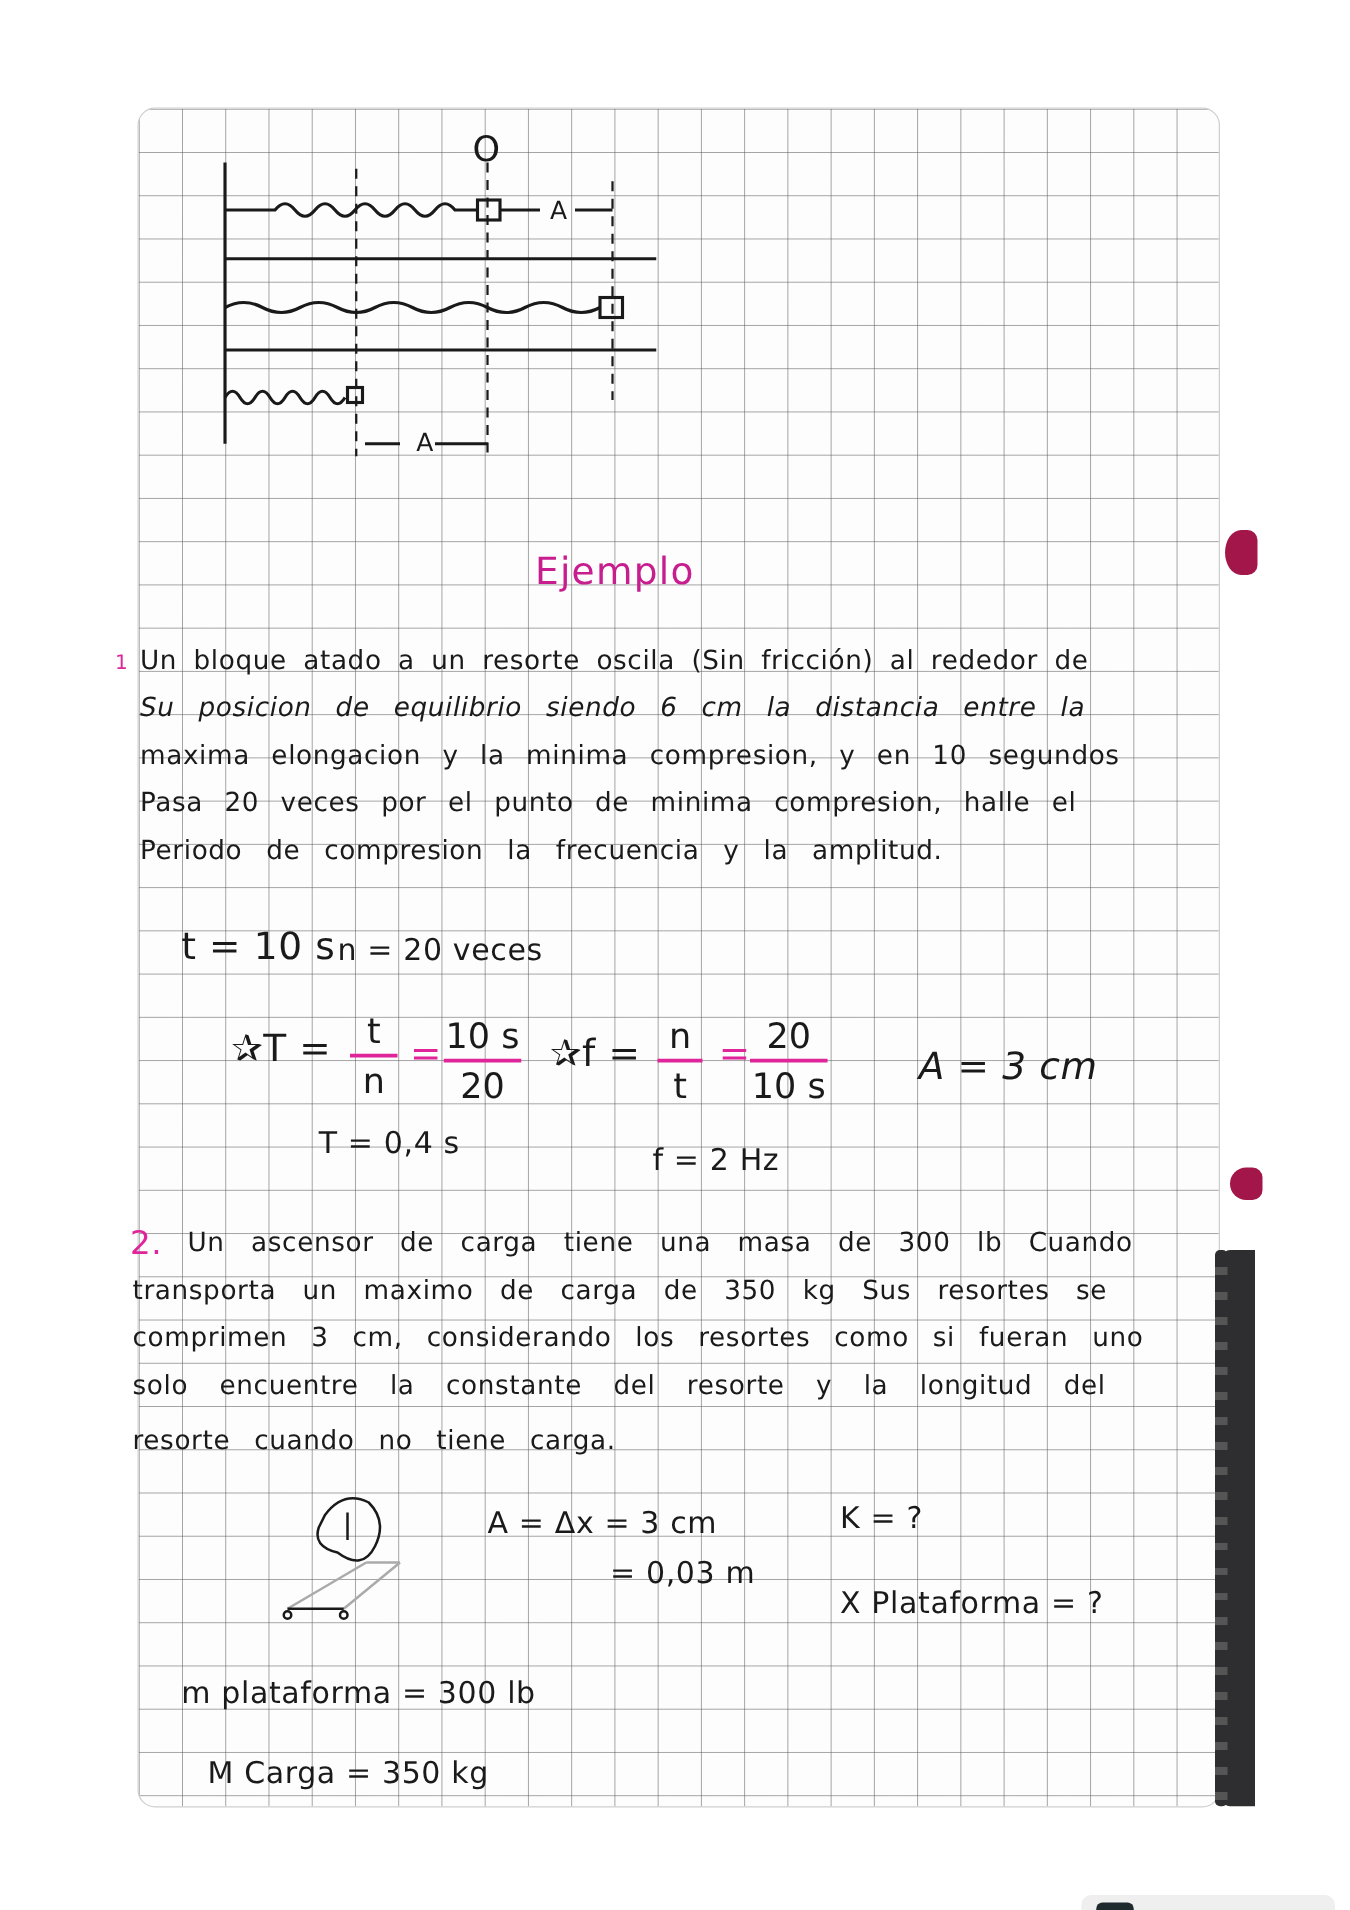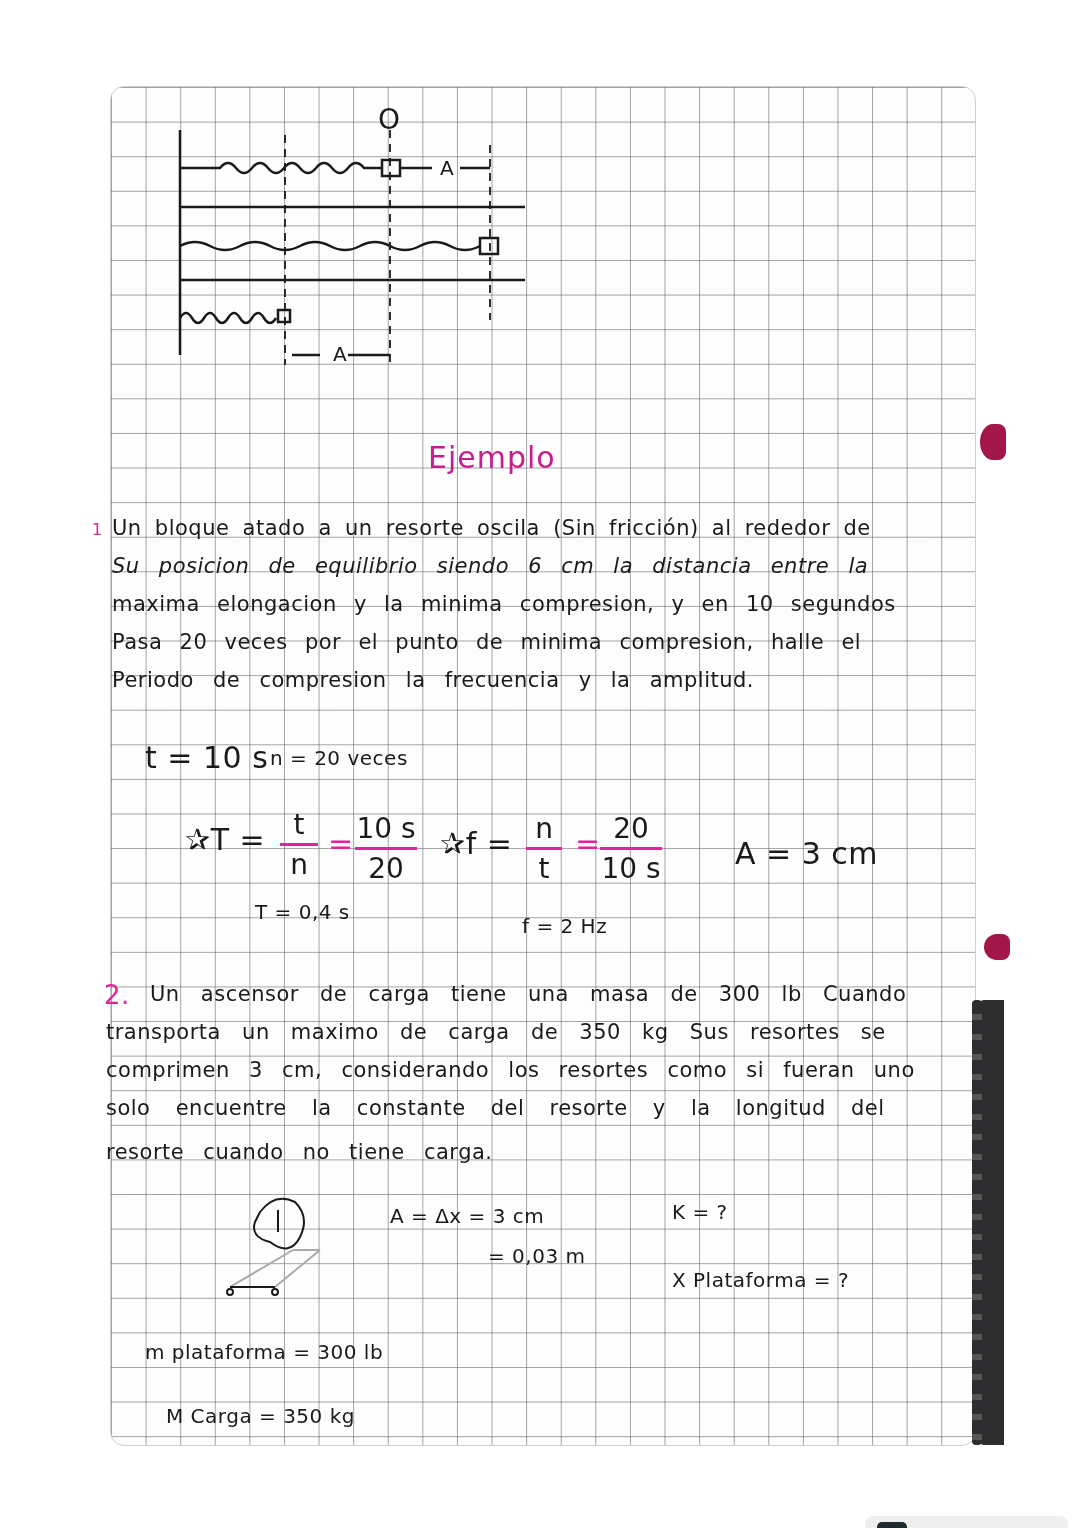--- a/index.html
+++ b/index.html
@@ -15,21 +15,21 @@
   .binding{position:absolute;left:978px;top:1000px;width:26px;height:445px;background:#2e2e30;
            border-radius:6px 0 0 6px;}
   .binding:before{content:"";position:absolute;left:-6px;top:0;width:10px;height:100%;
            background:repeating-linear-gradient(#2e2e30 0 14px,#555 14px 20px);border-radius:4px;}
   .tab-mark{position:absolute;width:26px;height:36px;background:#a3164a;border-radius:50% 8px 8px 50%;}
   .hw{position:absolute;color:#1a1a1a;font-family:"DejaVu Sans",sans-serif;white-space:nowrap;letter-spacing:0.5px;}
   .pink{color:#e0249a;}
   .title{color:#c81d8e;font-size:30px;letter-spacing:1px;}
   .p{font-size:21px;}
   .big{font-size:30px;}
-  .mid{font-size:20px;}
+  .mid{font-size:24px;}
   .frac{position:absolute;display:flex;flex-direction:column;align-items:center;font-size:28px;color:#1a1a1a;}
   .frac .bar{height:3px;background:#e0249a;align-self:stretch;margin:2px 0;}
   .eq{color:#e0249a;}
   .footer{position:absolute;left:732px;top:1472px;display:flex;align-items:center;gap:12px;
           font-family:"Liberation Sans",sans-serif;margin-top:44px;}
   .footer .pb{font-size:23px;color:#5a5a5a;}
   .cs-badge{display:flex;align-items:center;gap:8px;background:#efefef;border-radius:8px;padding:6px 12px;}
   .cs-logo{width:30px;height:44px;border-radius:5px;background:#1f2a2e;color:#c4b5fd;font-weight:bold;font-size:15px;
            display:flex;align-items:center;justify-content:center;position:relative;overflow:hidden;}
   .cs-logo:after{content:"";position:absolute;left:0;bottom:0;width:100%;height:7px;background:#19bc9c;}
@@ -109,21 +109,21 @@
   <span>t</span>
 </div>
 <div class="hw big eq" style="left:575px;top:826px;">=</div>
 <div class="frac" style="left:600px;top:812px;width:62px;">
   <span>20</span>
   <span class="bar"></span>
   <span>10 s</span>
 </div>
 <div class="hw mid" style="left:522px;top:914px;">f = 2 Hz</div>
 
-<div class="hw big" style="left:735px;top:836px;">A = 3 cm</div>
+<div class="hw big" style="left:735px;top:836px;font-style:italic;">A = 3 cm</div>
 
 <div class="hw p pink" style="left:104px;top:980px;font-size:26px;">2.</div>
 <div class="hw p" style="left:150px;top:982px;word-spacing:14px;">Un ascensor de carga tiene una masa de 300 lb Cuando</div>
 <div class="hw p" style="left:106px;top:1020px;word-spacing:14px;">transporta un maximo de carga de 350 kg Sus resortes se</div>
 <div class="hw p" style="left:106px;top:1058px;word-spacing:12px;">comprimen 3 cm, considerando los resortes como si fueran uno</div>
 <div class="hw p" style="left:106px;top:1096px;word-spacing:18px;">solo encuentre la constante del resorte y la longitud del</div>
 <div class="hw p" style="left:106px;top:1140px;word-spacing:12px;">resorte cuando no tiene carga.</div>
 
 <svg width="120" height="110" style="left:220px;top:1192px;" viewBox="0 0 120 110">
   <g stroke="#1a1a1a" stroke-width="2" fill="none">

